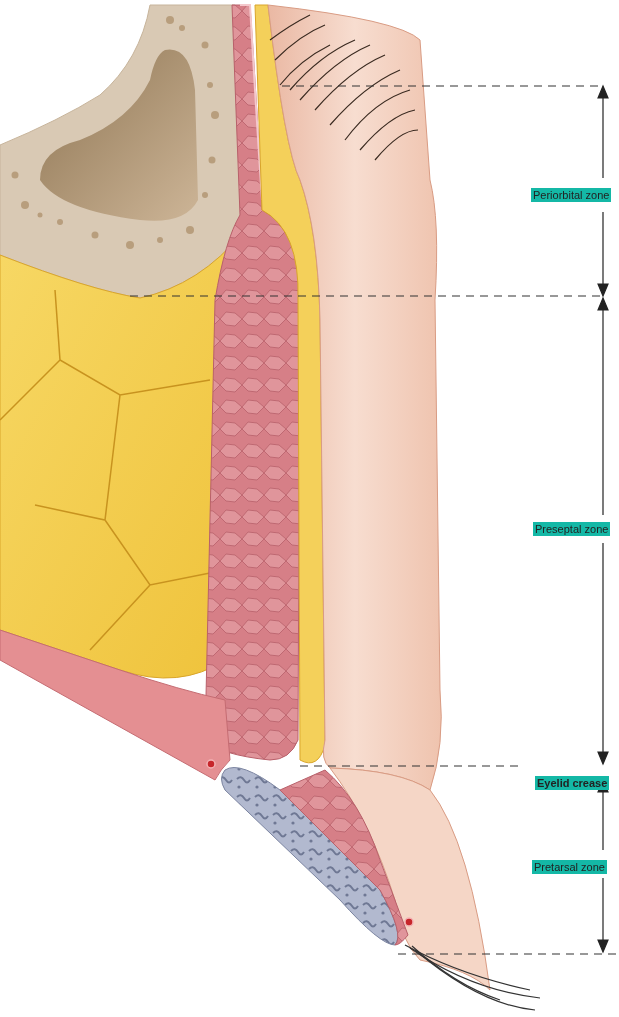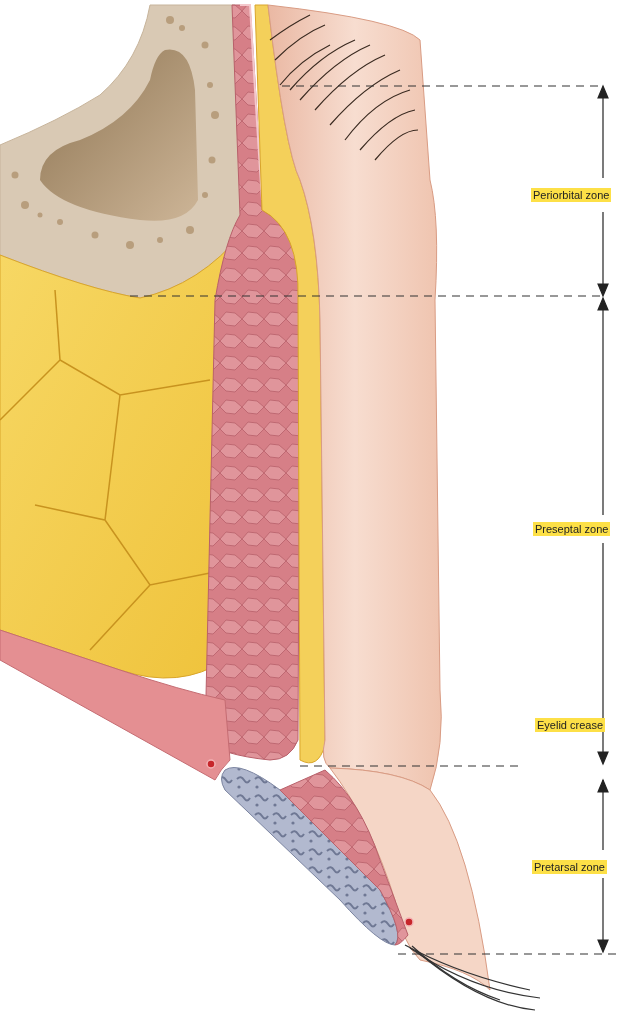--- a/index.html
+++ b/index.html
@@ -1,18 +1,18 @@
 <!DOCTYPE html>
 <html><head>
 <meta charset="utf-8">
 <style>
   html, body { margin:0; padding:0; background:#ffffff; }
   body { width:619px; height:1017px; position:relative; overflow:hidden; font-family:"Liberation Sans", sans-serif; }
   #art { position:absolute; left:0; top:0; width:619px; height:1017px; }
-  .zone-label { position:absolute; font-size:11px; color:#222; white-space:nowrap; background:#fde047; padding:1px 2px; }
+  .zone-label { position:absolute; font-size:11px; color:#222; white-space:nowrap; background:#14b8a6; padding:1px 2px; }
 </style>
 </head>
 <body>
 
 <svg id="art" viewBox="0 0 619 1017" xmlns="http://www.w3.org/2000/svg">
   <defs>
     <linearGradient id="skinGrad" x1="0" x2="1" y1="0" y2="0">
       <stop offset="0" stop-color="#eab8a3"></stop>
       <stop offset="0.5" stop-color="#f7ddd0"></stop>
       <stop offset="1" stop-color="#efc3ae"></stop>
@@ -128,14 +128,14 @@
     <path d="M598 284 L603 296 L608 284 Z" fill="#222"></path>
     <path d="M598 310 L603 298 L608 310 Z" fill="#222"></path>
     <path d="M598 752 L603 764 L608 752 Z" fill="#222"></path>
     <path d="M598 792 L603 780 L608 792 Z" fill="#222"></path>
     <path d="M598 940 L603 952 L608 940 Z" fill="#222"></path>
   </g>
 </svg>
 
 <div class="zone-label" style="left:531px; top:188px;">Periorbital zone</div>
 <div class="zone-label" style="left:533px; top:522px;">Preseptal zone</div>
-<div class="zone-label" style="left:535px; top:718px;">Eyelid crease</div>
+<div class="zone-label" style="left:535px; top:776px;font-weight:bold;">Eyelid crease</div>
 <div class="zone-label" style="left:532px; top:860px;">Pretarsal zone</div>
 
 </body></html>

